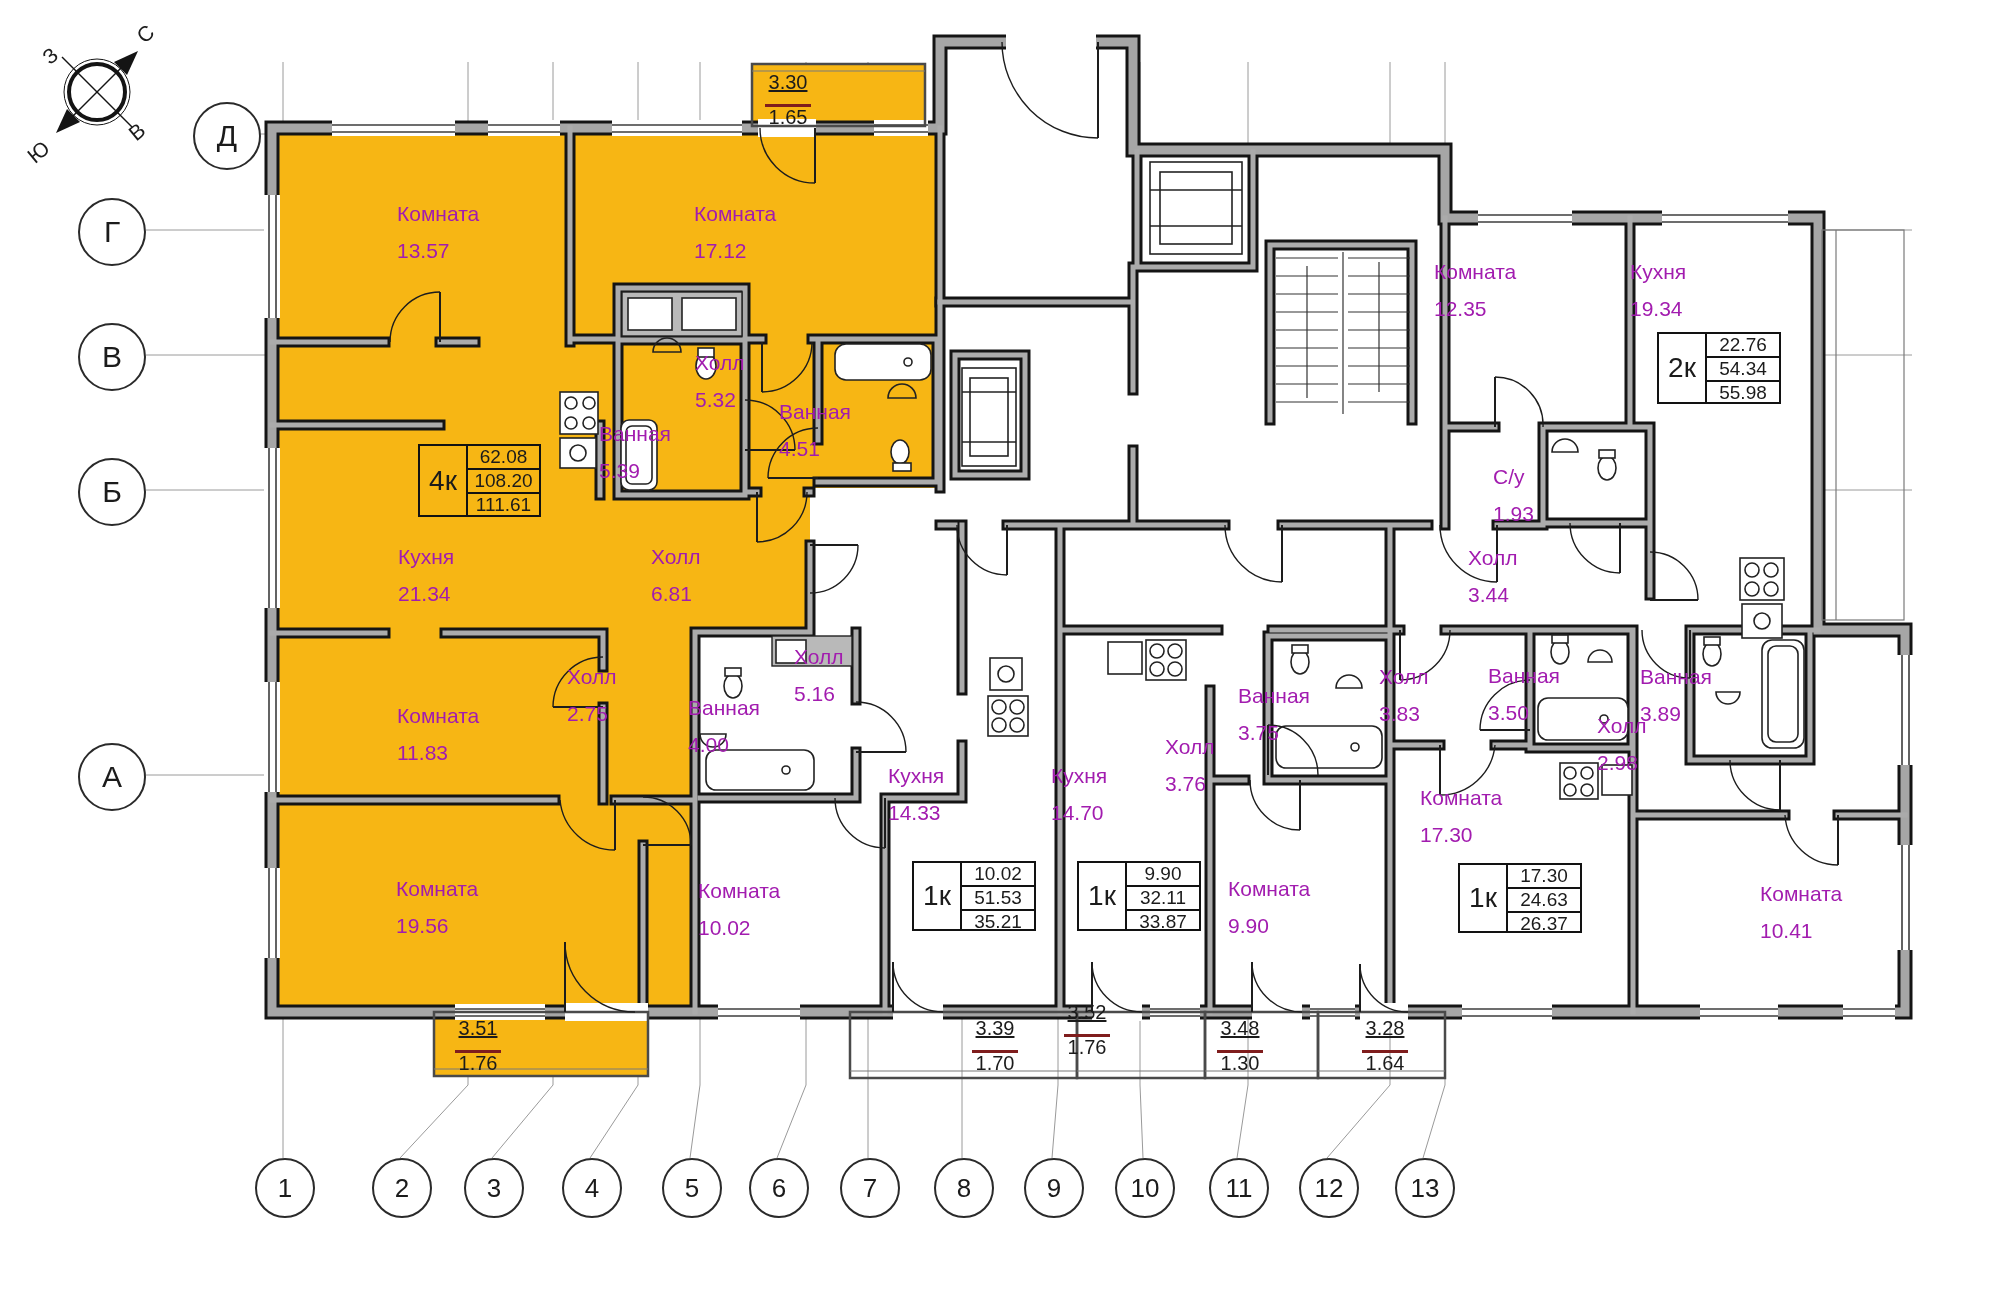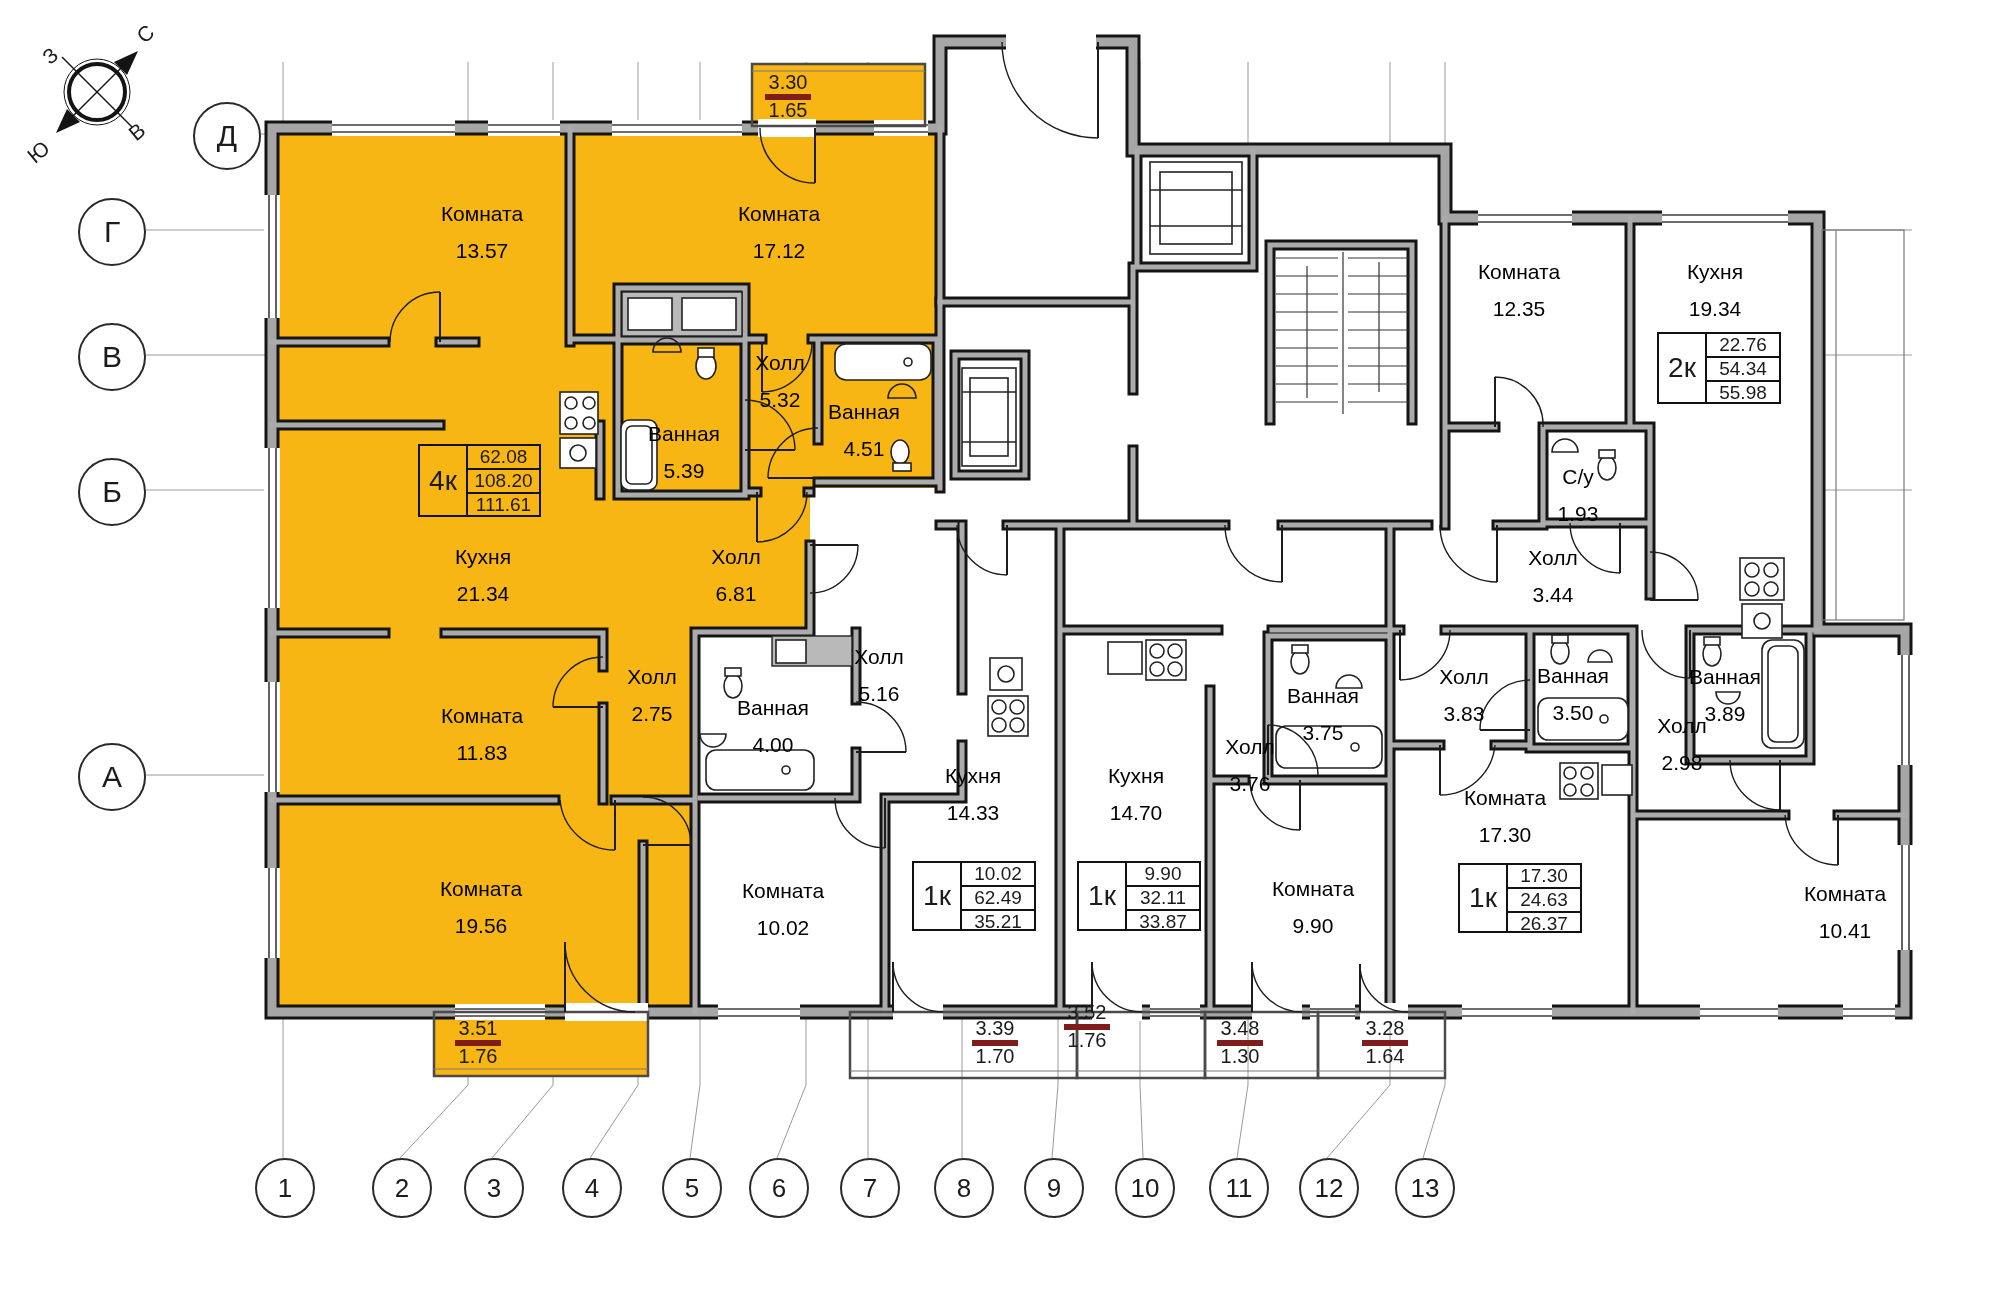--- a/index.html
+++ b/index.html
@@ -15,24 +15,24 @@
   .win line{stroke:#3c3c3c;stroke-width:1.6}
   .rail{stroke:#4a4a4a;stroke-width:2.5;fill:none}
   .rail2{stroke:#7a7a7a;stroke-width:1.2;fill:none}
   .fx{stroke:#222;stroke-width:1.6;fill:#fff}
   .fxy{stroke:#222;stroke-width:1.6;fill:none}
   .gray{fill:#b9b9b9;stroke:#222;stroke-width:1.4}
   .arc{stroke:#1d1d1d;stroke-width:1.4;fill:none}
   .leaf{stroke:#1d1d1d;stroke-width:2;fill:none}
   .steps line{stroke:#333;stroke-width:1.2}
   
-  .room{position:absolute;width:170px;margin-left:-85px;text-align:center;font-size:21px;line-height:21px;color:#000000;}
+  .room{position:absolute;width:170px;margin-left:-85px;font-size:21px;line-height:21px;color:#a21caf;}
   .room .rarea{margin-top:16px;}
   .frac{position:absolute;width:70px;margin-left:-35px;text-align:center;font-size:20px;line-height:21px;}
-  .frac .ftop{display:inline-block;border-bottom:6px solid #7f1d1d;padding:0 4px 1px 4px;}
+  .frac .ftop{display:inline-block;border-bottom:3px solid #7f1d1d;padding:0 4px 11px 4px;text-decoration:underline;}
   .frac .fbot{display:block;}
   .infobox{position:absolute;display:flex;border:2px solid #121212;background:transparent;}
   .ib-type{display:flex;align-items:center;justify-content:center;width:46px;font-size:28px;border-right:2px solid #121212;}
   .ib-vals{display:flex;flex-direction:column;flex:1;}
   .ib-vals div{flex:1;display:flex;align-items:center;justify-content:center;font-size:19px;border-bottom:2px solid #121212;}
   .ib-vals div:last-child{border-bottom:none;}
   .axc{position:absolute;border:2px solid #2a2a2a;border-radius:50%;background:#fff;display:flex;align-items:center;justify-content:center;}
   .axc.col{width:56px;height:56px;font-size:26px;}
   .axc.row{width:64px;height:64px;font-size:30px;}
   .cletter{position:absolute;font-size:21px;transform:rotate(-40deg);}
@@ -579,21 +579,21 @@
     <div class="ib-vals">
         <div>62.08</div>
         <div>108.20</div>
         <div>111.61</div>
       </div>
   </div>
   <div class="infobox" style="left:912px;top:861px;width:120px;height:66px">
     <div class="ib-type">1к</div>
     <div class="ib-vals">
         <div>10.02</div>
-        <div>62.49</div>
+        <div>51.53</div>
         <div>35.21</div>
       </div>
   </div>
   <div class="infobox" style="left:1077px;top:861px;width:120px;height:66px">
     <div class="ib-type">1к</div>
     <div class="ib-vals">
         <div>9.90</div>
         <div>32.11</div>
         <div>33.87</div>
       </div>

